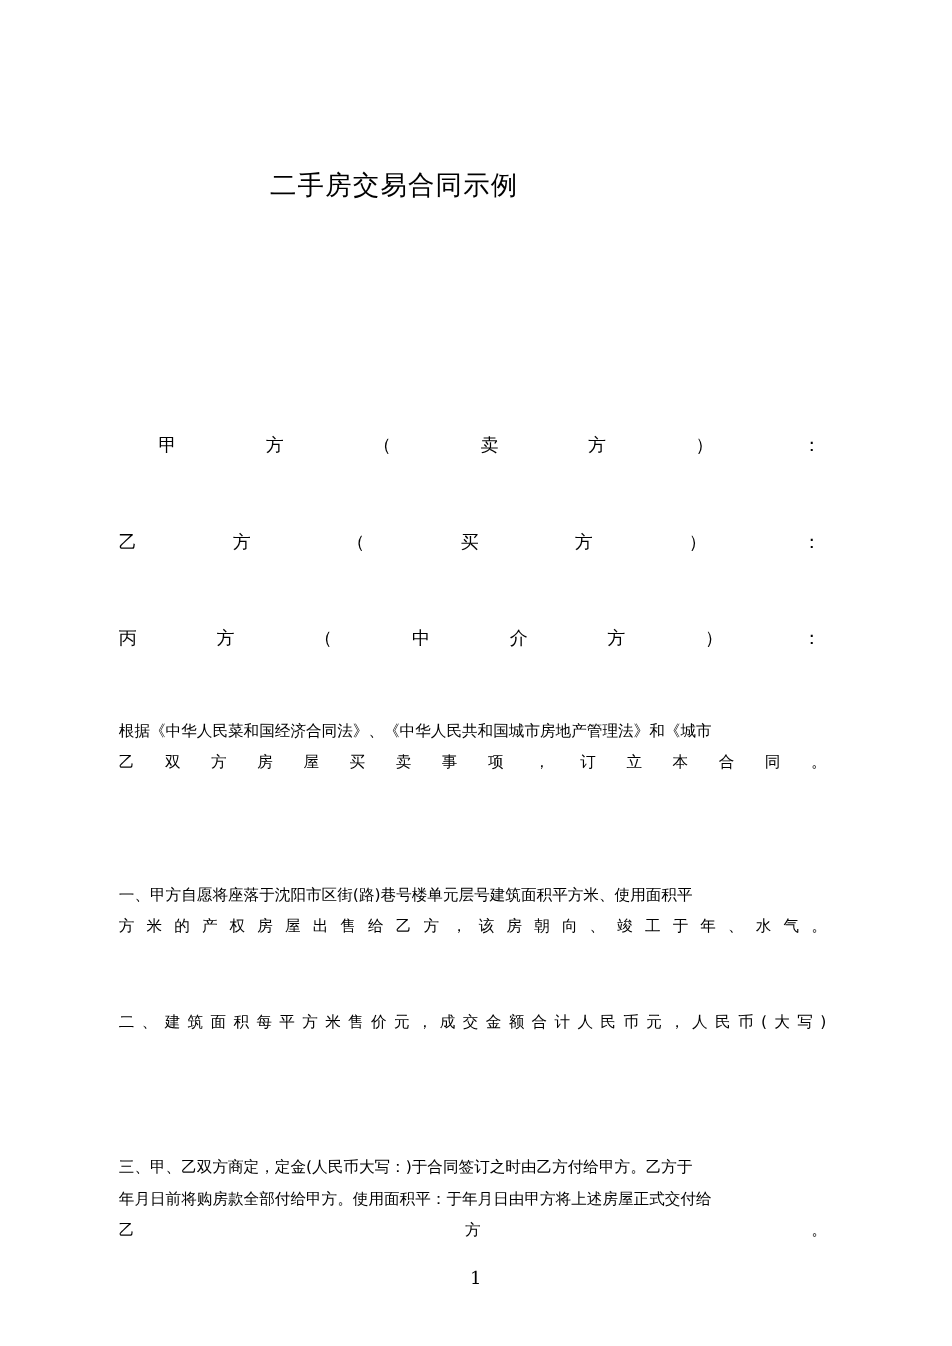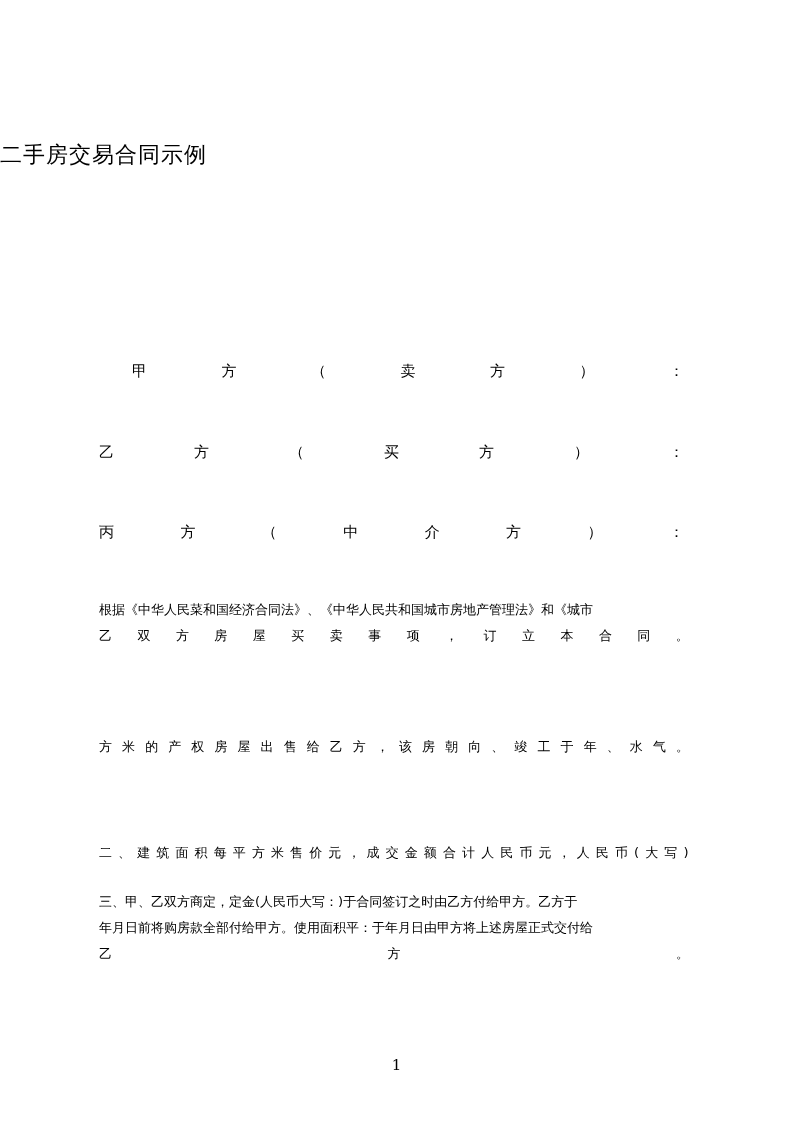--- a/index.html
+++ b/index.html
@@ -1,18 +1,18 @@
 <!DOCTYPE html>
 <html><head>
 <meta charset="utf-8">
 <style>
   html, body { margin:0; padding:0; background:#ffffff; }
   body { width:793px; height:1122px; position:relative; overflow:hidden;
          font-family:"DejaVu Sans", sans-serif; color:#000; }
-  .title { position:absolute; top:140px; left:0; width:657px; 
+  .title { position:absolute; top:140px; left:0; width:657px; text-align:center;
            font-size:22px; letter-spacing:1px; }
   .spread { position:absolute; left:99px; width:590px; display:flex;
             justify-content:space-between; font-size:15px; }
   .spread span { display:inline-block; }
   .para { position:absolute; left:99px; width:590px; font-size:13px; line-height:26px; }
   .line { white-space:nowrap; display:flex; justify-content:space-between; width:590px; }
   .line.plain { display:block; }
   .pagenum { position:absolute; top:1056px; left:0; width:793px; text-align:center;
              font-family:"DejaVu Serif", serif; font-size:15px; }
 </style>
@@ -68,20 +68,21 @@
     <span>订</span>
     <span>立</span>
     <span>本</span>
     <span>合</span>
     <span>同</span>
     <span>。</span>
   </div>
 </div>
 
 <div class="para" style="top:734px;">
+  <div class="line plain">一、甲方自愿将座落于沈阳市区街(路)巷号楼单元层号建筑面积平方米、使用面积平</div>
   <div class="line">
     <span>方</span>
     <span>米</span>
     <span>的</span>
     <span>产</span>
     <span>权</span>
     <span>房</span>
     <span>屋</span>
     <span>出</span>
     <span>售</span>
@@ -135,21 +136,21 @@
     <span>人</span>
     <span>民</span>
     <span>币</span>
     <span>(</span>
     <span>大</span>
     <span>写</span>
     <span>)</span>
   </div>
 </div>
 
-<div class="para" style="top:889px;">
+<div class="para" style="top:961px;">
   <div class="line plain">三、甲、乙双方商定，定金(人民币大写：)于合同签订之时由乙方付给甲方。乙方于</div>
   <div class="line plain">年月日前将购房款全部付给甲方。使用面积平：于年月日由甲方将上述房屋正式交付给</div>
   <div class="line">
     <span>乙</span>
     <span>方</span>
     <span>。</span>
   </div>
 </div>
 
 <div class="pagenum">1</div>

